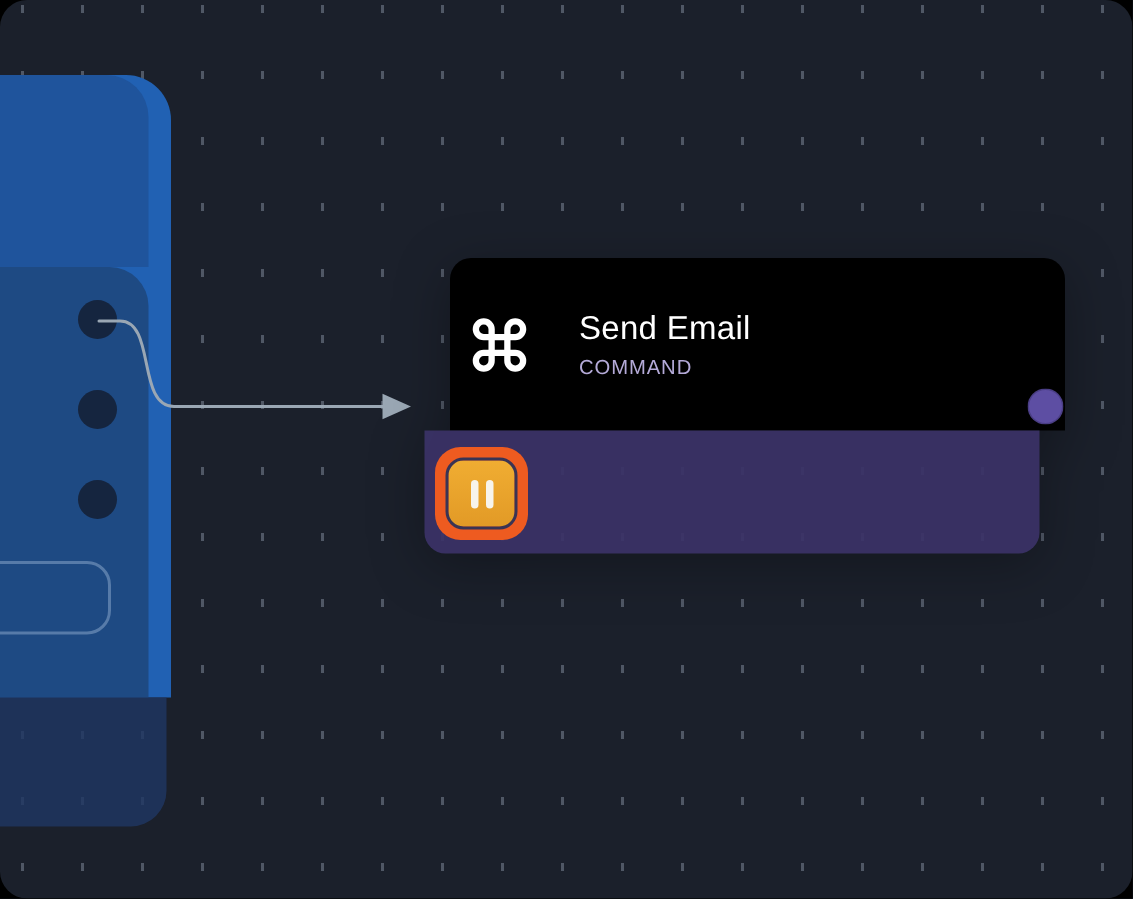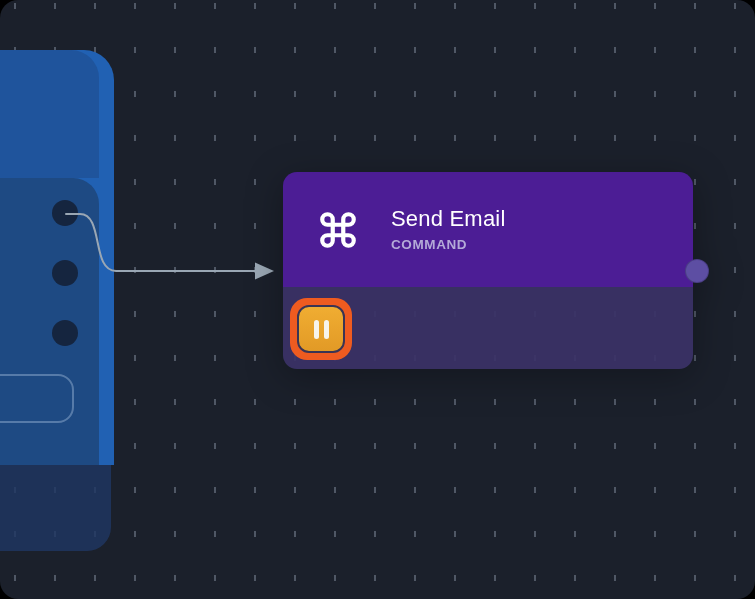--- a/index.html
+++ b/index.html
@@ -34,29 +34,29 @@
   .port.p1{top:150px}.port.p2{top:210px}.port.p3{top:270px}
   .ln-action{position:absolute;left:-10px;top:324px;width:144px;height:49px;
     border:2px solid rgba(158,183,214,0.45);border-radius:16px;background:transparent;}
 
   
   .edges{position:absolute;left:0;top:0;z-index:2;pointer-events:none;}
 
   
   .email-node{position:absolute;left:283px;top:172px;width:410px;height:197px;z-index:3;
     filter:drop-shadow(0 8px 18px rgba(0,0,0,0.30));}
-  .en-header{position:absolute;left:0;top:0;width:100%;height:115px;
-    background:#4c1d95;border-radius:14px 14px 0 0;
-    display:flex;align-items:center;padding-left:34px;}
+  .en-header{position:absolute;left:17px;top:0;width:100%;height:115px;
+    background:#000000;border-radius:14px 14px 0 0;
+    display:flex;align-items:center;padding-left:12px;}
   .en-body{position:absolute;left:0;top:115px;width:100%;height:82px;
     background:rgba(60,51,105,0.90);border-radius:0 0 14px 14px;}
   .en-icon{width:42px;height:42px;flex:0 0 42px;}
   .en-text{margin-left:32px;display:flex;flex-direction:column;}
   .en-title{color:#FFFFFF;font-size:22px;font-weight:500;line-height:1.1;letter-spacing:0.2px;}
-  .en-sub{color:#B4AAD8;font-size:13.5px;font-weight:700;letter-spacing:0.6px;margin-top:6px;}
+  .en-sub{color:#B4AAD8;font-size:13.5px;font-weight:400;letter-spacing:0.6px;margin-top:6px;}
   .en-handle{position:absolute;left:402px;top:87px;width:24px;height:24px;border-radius:50%;
     background:#5D4EA3;border:1px solid rgba(20,16,45,0.25);}
 
   
   .status-badge{position:absolute;left:7px;top:126px;width:62px;height:62px;
     background:#EE5B20;border-radius:17px;padding:7px;}
   .status-inner{width:100%;height:100%;border-radius:12px;
     background:linear-gradient(180deg,#F0AD32 0%,#E29A26 100%);
     border:2px solid #3A3454;
     display:flex;align-items:center;justify-content:center;gap:5px;}

